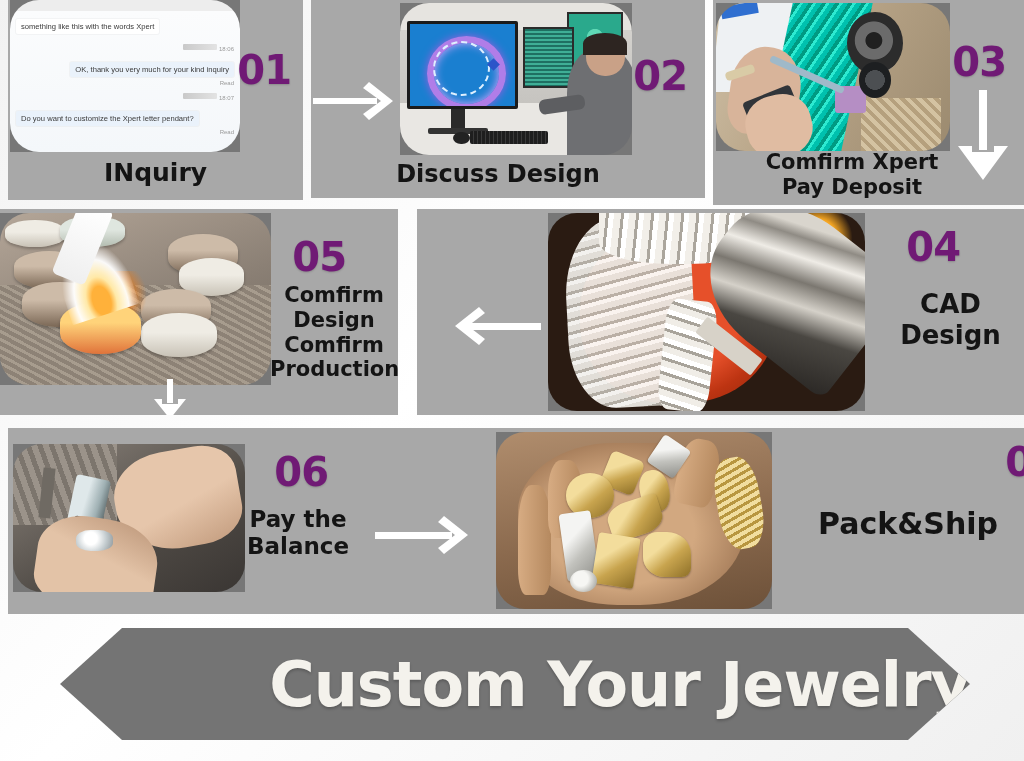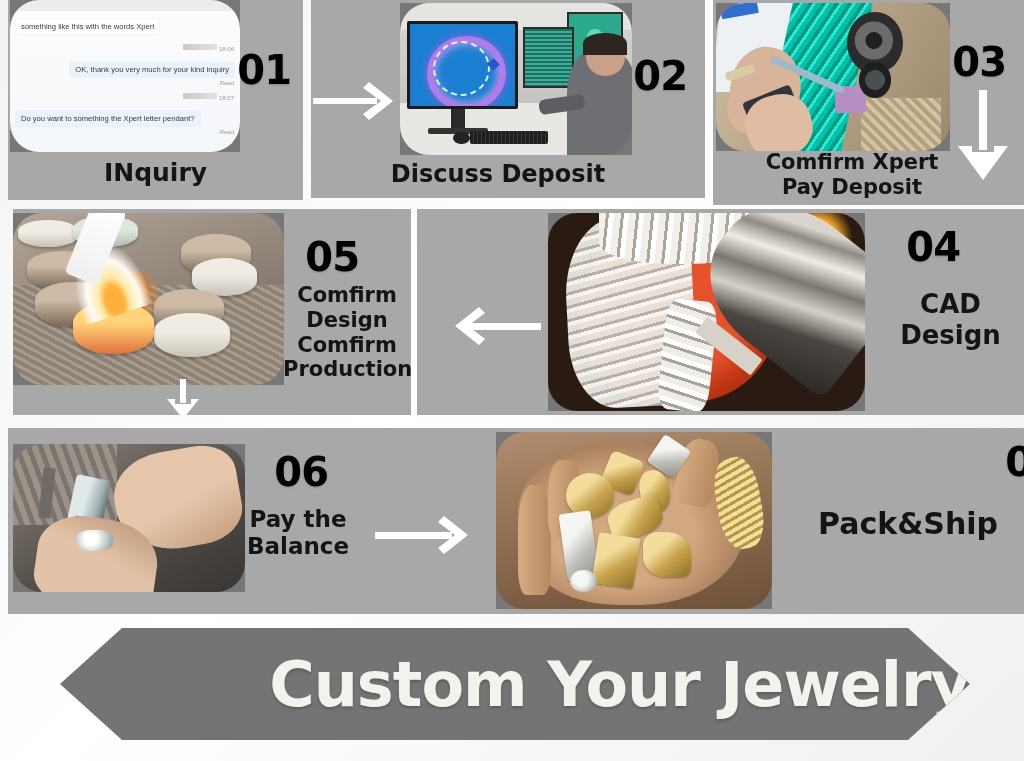--- a/index.html
+++ b/index.html
@@ -35,21 +35,21 @@
   .photo-inner {
     width: 100%;
     height: 100%;
     position: relative;
     overflow: hidden;
     border-radius: 29px;
   }
 
   .step-num {
     position: absolute;
-    color: #000000;
+    color: #701a75;
     font-weight: bold;
     font-family: "DejaVu Sans", sans-serif;
     line-height: 1;
     letter-spacing: -1px;
     text-shadow: 0 1px 2px rgba(0,0,0,.18);
   }
   .step-label {
     position: absolute;
     color: #141414;
     font-weight: bold;
@@ -290,21 +290,21 @@
             <div class="msg-row right">
               <span class="bubble tint">OK, thank you very much for your kind inquiry</span>
             </div>
             <div class="meta right">Read</div>
 
             <div class="msg-row right">
               <span class="redact"></span><span class="meta">18:07</span>
             </div>
 
             <div class="msg-row">
-              <span class="bubble tint">Do you want to something the Xpert letter pendant?</span>
+              <span class="bubble tint">Do you want to customize the Xpert letter pendant?</span>
             </div>
             <div class="meta right">Read</div>
 
           </div>
         </div>
       </div>
     </div>
 
     <div class="step-num" style="right:12px; top:50px; font-size:40px;">01</div>
 
@@ -345,21 +345,21 @@
           <div class="person"></div>
           <div class="person-head"></div>
           <div class="person-hair"></div>
           <div class="person-arm"></div>
         </div>
       </div>
     </div>
 
     <div class="step-num" style="right:18px; top:56px; font-size:40px;">02</div>
 
-    <div class="step-label" style="left:40px; right:60px; top:160px; font-size:24px;">Discuss Deposit</div>
+    <div class="step-label" style="left:40px; right:60px; top:160px; font-size:24px;">Discuss Design</div>
   </div>
 
   <div class="panel" style="left:713px; top:0px; width:311px; height:205px;">
 
     <div class="photo" style="left:3px; top:3px; width:234px; height:148px;">
       <div class="photo-inner">
         <div class="wax">
           <div class="wax-sheet"></div>
           <div class="wax-blue"></div>
           <div class="wax-teal"></div>
@@ -384,21 +384,21 @@
         <path d="M4 58 L29 92 L54 58 L40 58 L40 64 L18 64 L18 58 Z" fill="#ffffff"></path>
       </svg>
     </div>
 
     <div class="step-label" style="left:28px; width:222px; top:150px; font-size:21px;">
       <div>Comfirm Xpert</div>
       <div>Pay Deposit</div>
     </div>
   </div>
 
-  <div class="panel" style="left:13px; top:209px; width:398px; height:206px;">
+  <div class="panel" style="left:0; top:209px; width:398px; height:206px;">
 
     <div class="photo" style="left:0px; top:4px; width:271px; height:172px;">
       <div class="photo-inner">
         <div class="cast">
           <div class="cast-sand"></div>
           <div class="bowl b1"></div>
           <div class="bowl b2"></div>
           <div class="bowl b3 dark"></div>
           <div class="bowl b8 dark"></div>
           <div class="bowl b9"></div>

